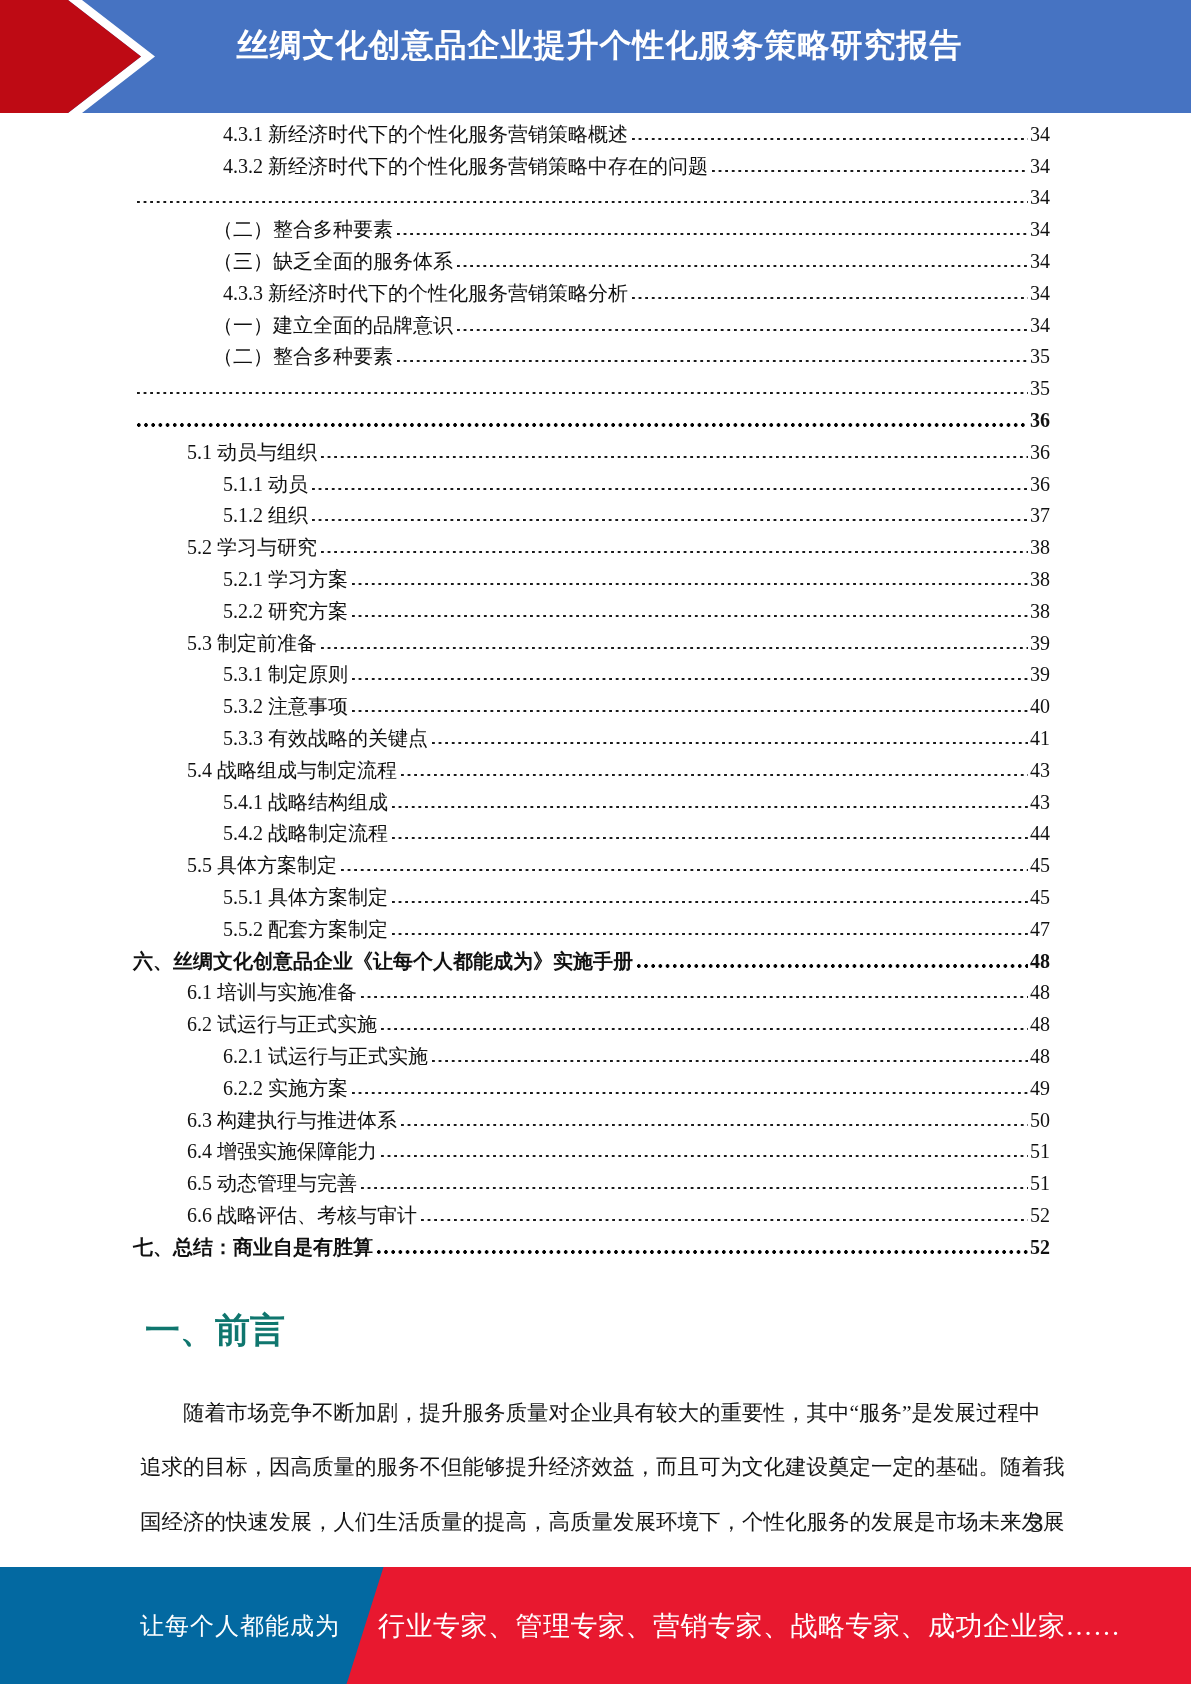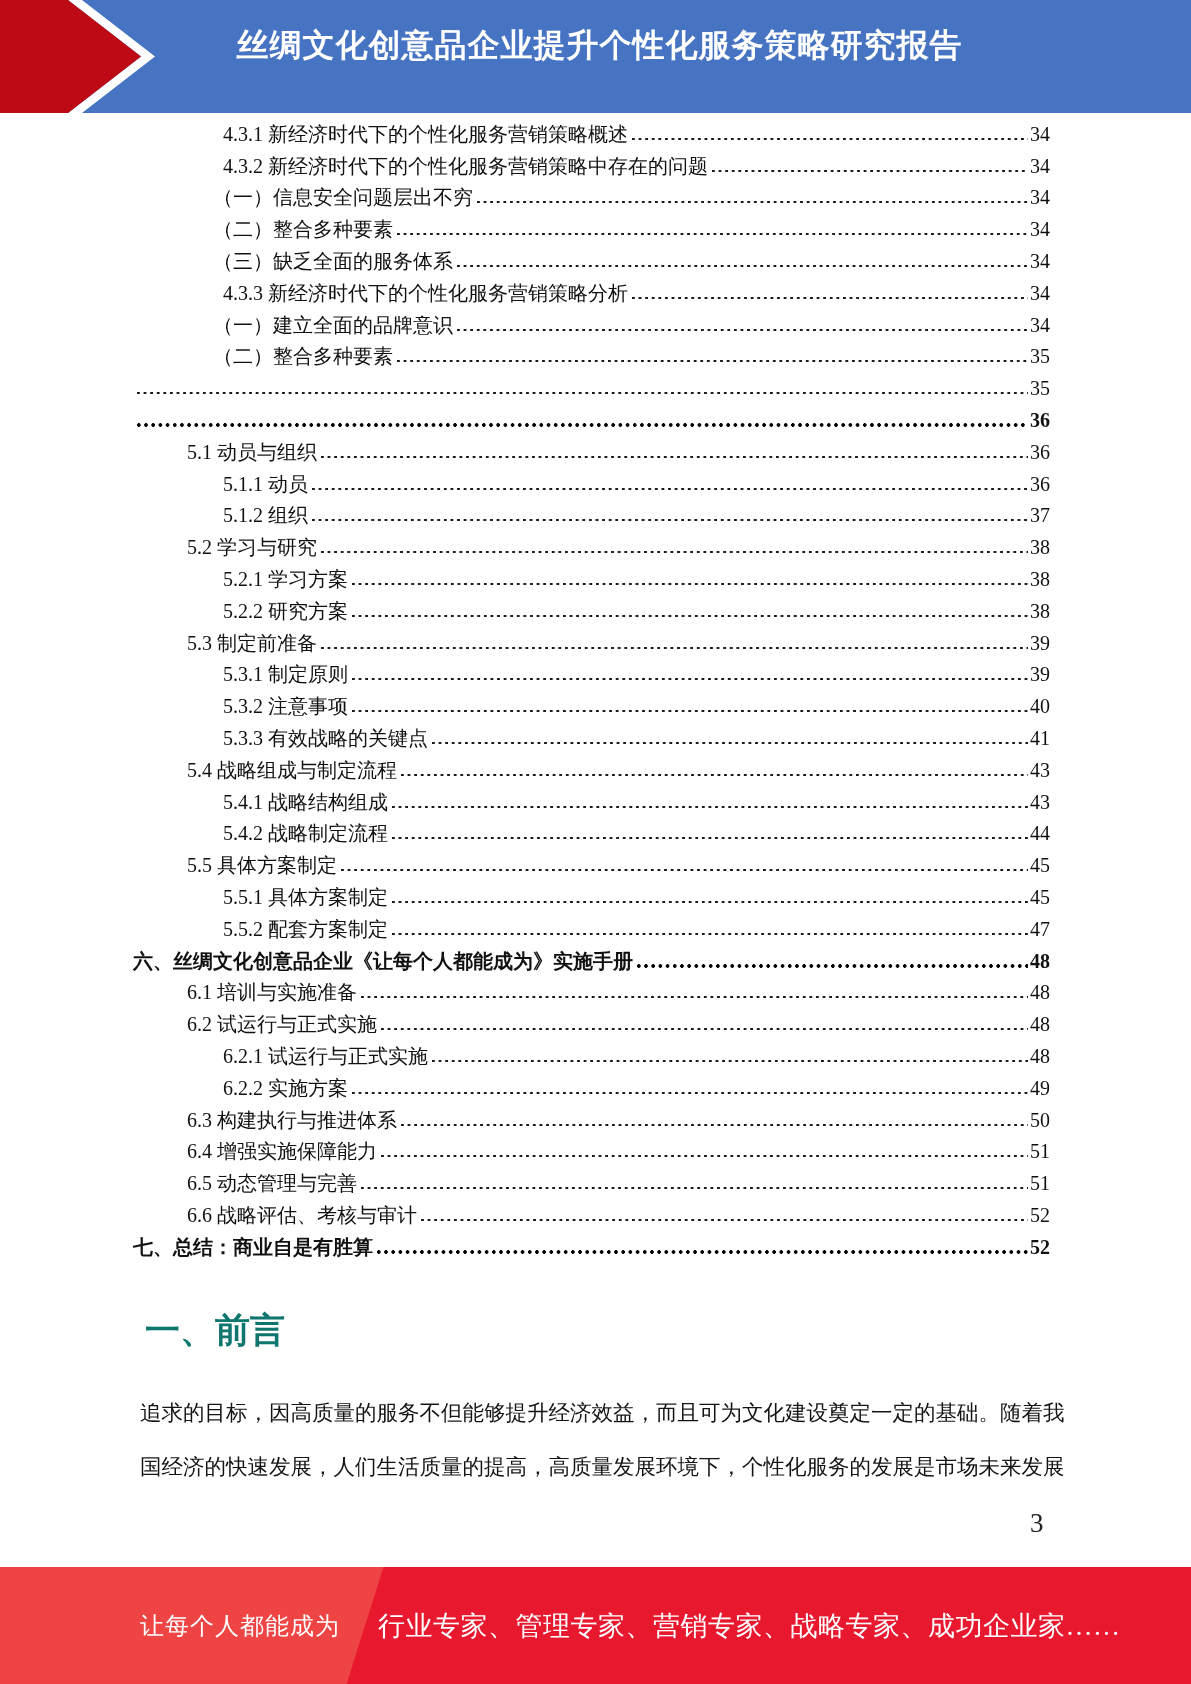--- a/index.html
+++ b/index.html
@@ -35,21 +35,21 @@
 
   
   .body-par{position:absolute;left:140px;top:1372px;width:915px;font-size:21.5px;color:#141414;}
   .par-line{height:54.5px;display:flex;align-items:flex-end;white-space:nowrap;}
   .par-line.first{text-indent:43px;}
 
   
   .page-number{position:absolute;left:1030px;top:1508px;font-size:27px;color:#222;}
 
   
-  .footer{position:absolute;left:0;top:1567px;width:1191px;height:117px;background:#ef4444;}
+  .footer{position:absolute;left:0;top:1567px;width:1191px;height:117px;background:#0369a1;}
   .footer-red{position:absolute;inset:0;background:#E8182F;
        clip-path:polygon(32.2% 0, 100% 0, 100% 100%, 29.1% 100%);}
   .footer-left{position:absolute;left:140px;top:0;height:117px;display:flex;align-items:center;
        color:#fff;font-size:24px;letter-spacing:1px;}
   .footer-right{position:absolute;left:378px;top:0;height:117px;display:flex;align-items:center;
        color:#fff;font-size:27px;letter-spacing:0.5px;}
 </style>
 </head>
 <body>
 
@@ -70,21 +70,20 @@
       <span class="toc-page">34</span>
     </div>
 
     <div class="toc-row lv3">
       <span class="toc-label">4.3.2  新经济时代下的个性化服务营销策略中存在的问题</span>
       <span class="toc-dots"></span>
       <span class="toc-page">34</span>
     </div>
 
     <div class="toc-row lvp">
-      <span class="toc-label">（一）信息安全问题层出不穷</span>
       <span class="toc-dots"></span>
       <span class="toc-page">34</span>
     </div>
 
     <div class="toc-row lvp">
       <span class="toc-label">（二）整合多种要素</span>
       <span class="toc-dots"></span>
       <span class="toc-page">34</span>
     </div>
 
@@ -275,20 +274,21 @@
     <div class="toc-row lv1 bold">
       <span class="toc-label">七、总结：商业自是有胜算</span>
       <span class="toc-dots"></span>
       <span class="toc-page">52</span>
     </div>
   </nav>
 
   <h1 class="section-heading">一、前言</h1>
 
   <div class="body-par">
+      <div class="par-line first">随着市场竞争不断加剧，提升服务质量对企业具有较大的重要性，其中“服务”是发展过程中</div>
       <div class="par-line">追求的目标，因高质量的服务不但能够提升经济效益，而且可为文化建设奠定一定的基础。随着我</div>
       <div class="par-line">国经济的快速发展，人们生活质量的提高，高质量发展环境下，个性化服务的发展是市场未来发展</div>
     </div>
 
   <div class="page-number">3</div>
 
   <footer class="footer">
     <div class="footer-red"></div>
     <div class="footer-left">让每个人都能成为</div>
     <div class="footer-right">行业专家、管理专家、营销专家、战略专家、成功企业家……</div>

